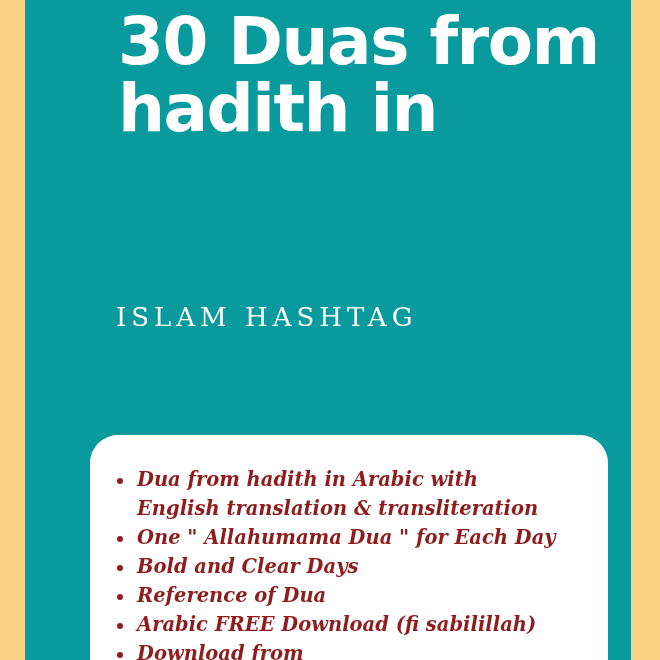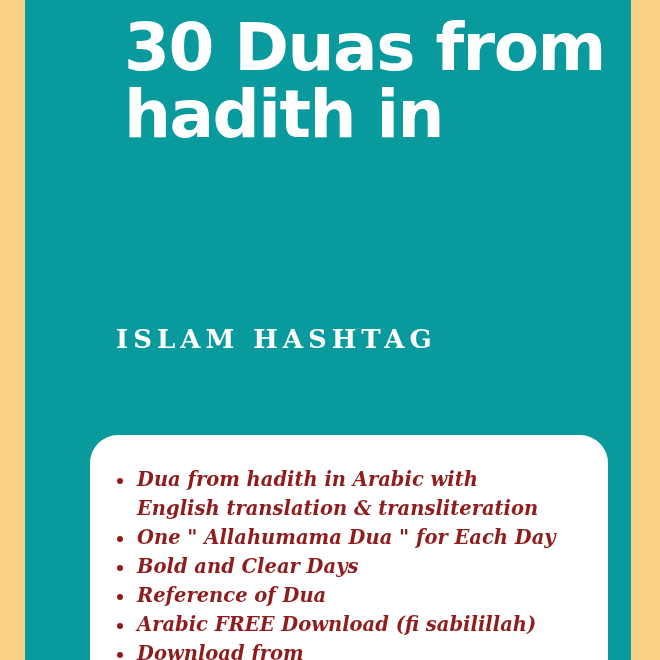--- a/index.html
+++ b/index.html
@@ -19,37 +19,37 @@
     left: 25px;
     top: 0;
     width: 606px;
     height: 660px;
     background: #099A9E;
   }
   .poster-title {
     position: absolute;
     left: 93px;
     top: 8px;
-    margin: 6px;
+    margin: 0;
     color: #FFFFFF;
     font-family: "DejaVu Sans", sans-serif;
     font-weight: bold;
     font-size: 66px;
     line-height: 67px;
     letter-spacing: -1.5px;
   }
   .title-line { display: block; }
   .brand-name {
     position: absolute;
     left: 91px;
-    top: 324px;
+    top: 302px;
     color: #FFFFFF;
     font-family: "DejaVu Serif", serif;
     font-size: 26px;
-    font-weight: bold;
+    font-weight: normal;
     letter-spacing: 5px;
     white-space: nowrap;
   }
   .feature-card {
     position: absolute;
     left: 65px;
     top: 435px;
     width: 518px;
     height: 280px;
     background: #FFFFFF;

